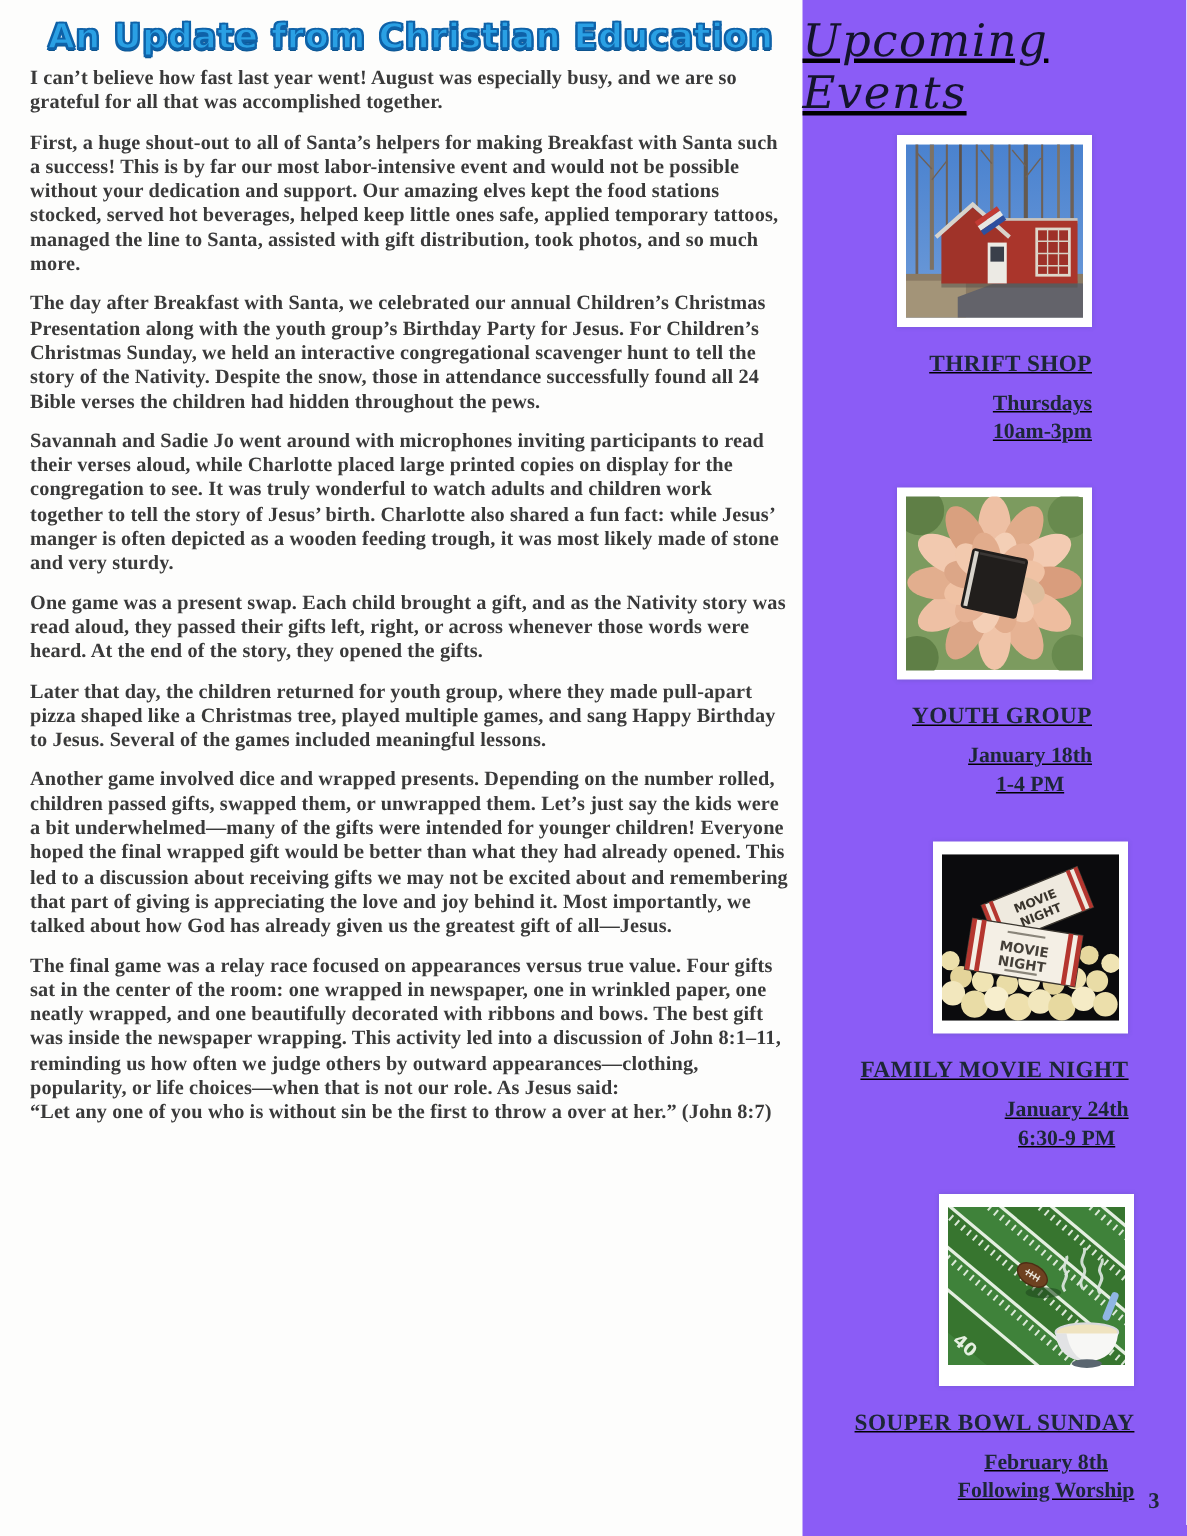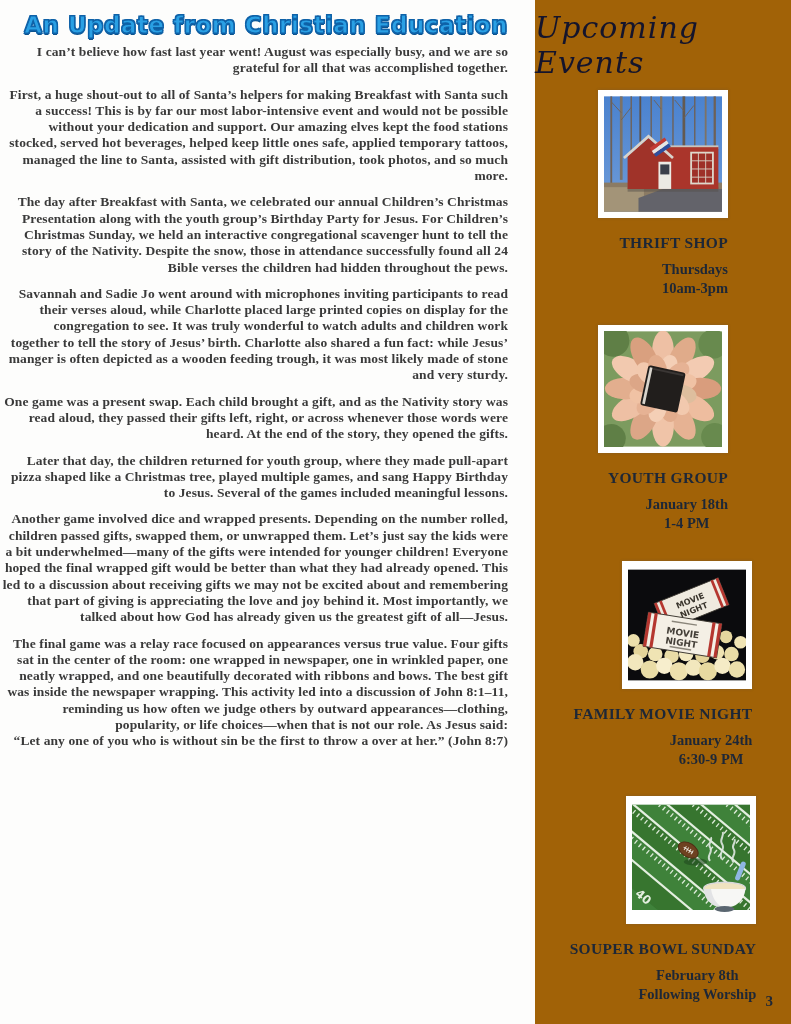--- a/index.html
+++ b/index.html
@@ -3,45 +3,44 @@
 <meta charset="utf-8">
 <style>
   html,body{margin:0;padding:0;}
   body{
     width:791px;height:1024px;position:relative;overflow:hidden;
     background:#fdfdfc;
     font-family:"Liberation Serif","DejaVu Serif",serif;
   }
   
   .article{
-    position:absolute;left:2px;top:12px;width:506px;
+    position:absolute;left:20px;top:12px;width:506px;
     color:#3a3a3a;
-    text-align:right;
   }
   .article h1{
     margin:0 0 6px 12px;
     font-family:"DejaVu Sans","Liberation Sans",sans-serif;
     font-weight:bold;font-size:23px;letter-spacing:.5px;
     color:#2aa0e4;
     -webkit-text-stroke:1px #0f62a8;
     text-shadow:
       1px 1px 0 #0f62a8,-1px 1px 0 #0f62a8,1px -1px 0 #0f62a8,-1px -1px 0 #0f62a8,
       0 2px 0 #0c538d;
   }
   .article p{
     margin:0 0 10px;
     font-weight:bold;font-size:13.5px;line-height:16.3px;
     letter-spacing:.1px;
   }
   .article p.attached{margin-top:-10px;}
   
   .sidebar{
     position:absolute;left:535px;top:0;width:256px;height:1024px;
-    background:#a16207;
-    display:flex;flex-direction:column;align-items:center;
+    background:#8b5cf6;
+    display:flex;flex-direction:column;align-items:center;text-decoration:underline;
   }
   .sidebar-title{
     margin:10px 0 10px;
     font-family:"DejaVu Serif","Liberation Serif",serif;
     font-style:italic;font-weight:normal;
     font-size:30px;letter-spacing:1px;color:#14142c;
   }
   .event{display:flex;flex-direction:column;align-items:flex-end;margin-bottom:27px;}
   .event:last-of-type{margin-bottom:0;}
   .photo{

